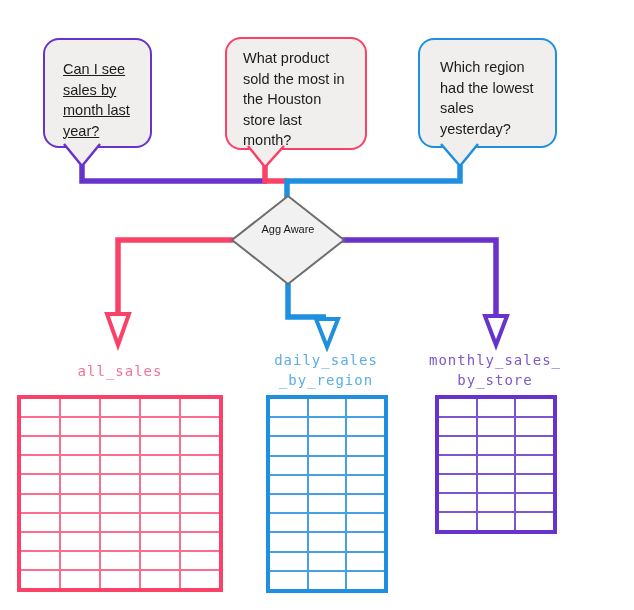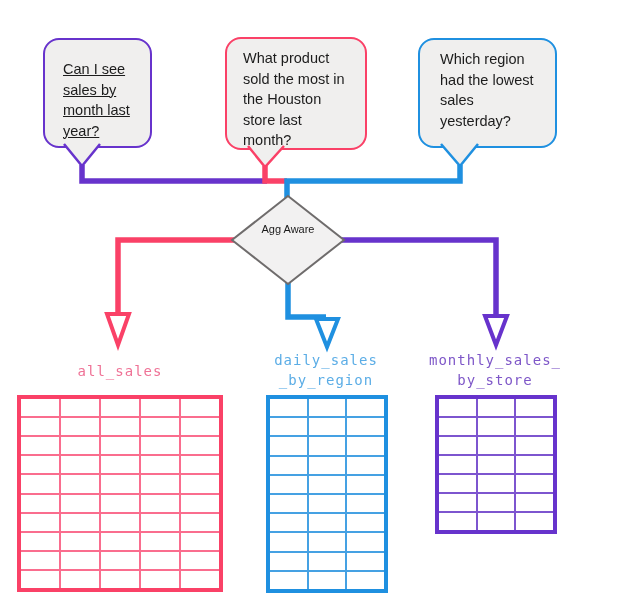--- a/index.html
+++ b/index.html
@@ -19,21 +19,21 @@
     box-sizing: border-box;
     color: #1c1c1c;
     font-size: 14.5px;
     line-height: 20.5px;
   }
   #bubble-q1 { left: 43px;  top: 38px; width: 109px; height: 110px;
                border: 2.5px solid var(--purple); padding: 19px 14px 0 18px; text-decoration: underline; }
   #bubble-q2 { left: 225px; top: 37px; width: 142px; height: 113px;
                border: 2.5px solid var(--pink);   padding: 9px 18px 0 16px; }
   #bubble-q3 { left: 418px; top: 38px; width: 139px; height: 110px;
-               border: 2.5px solid var(--blue);   padding: 9px 16px 0 20px; }
+               border: 2.5px solid var(--blue);   padding: 17px 16px 0 20px; }
 
   
   #diagram-svg { position: absolute; left: 0; top: 0; pointer-events: none; }
 
   
   #diamond-label {
     position: absolute; left: 256px; top: 219px; width: 64px;
     text-align: center; color: #1a1a1a;
     font-size: 11px; line-height: 21px;
   }

